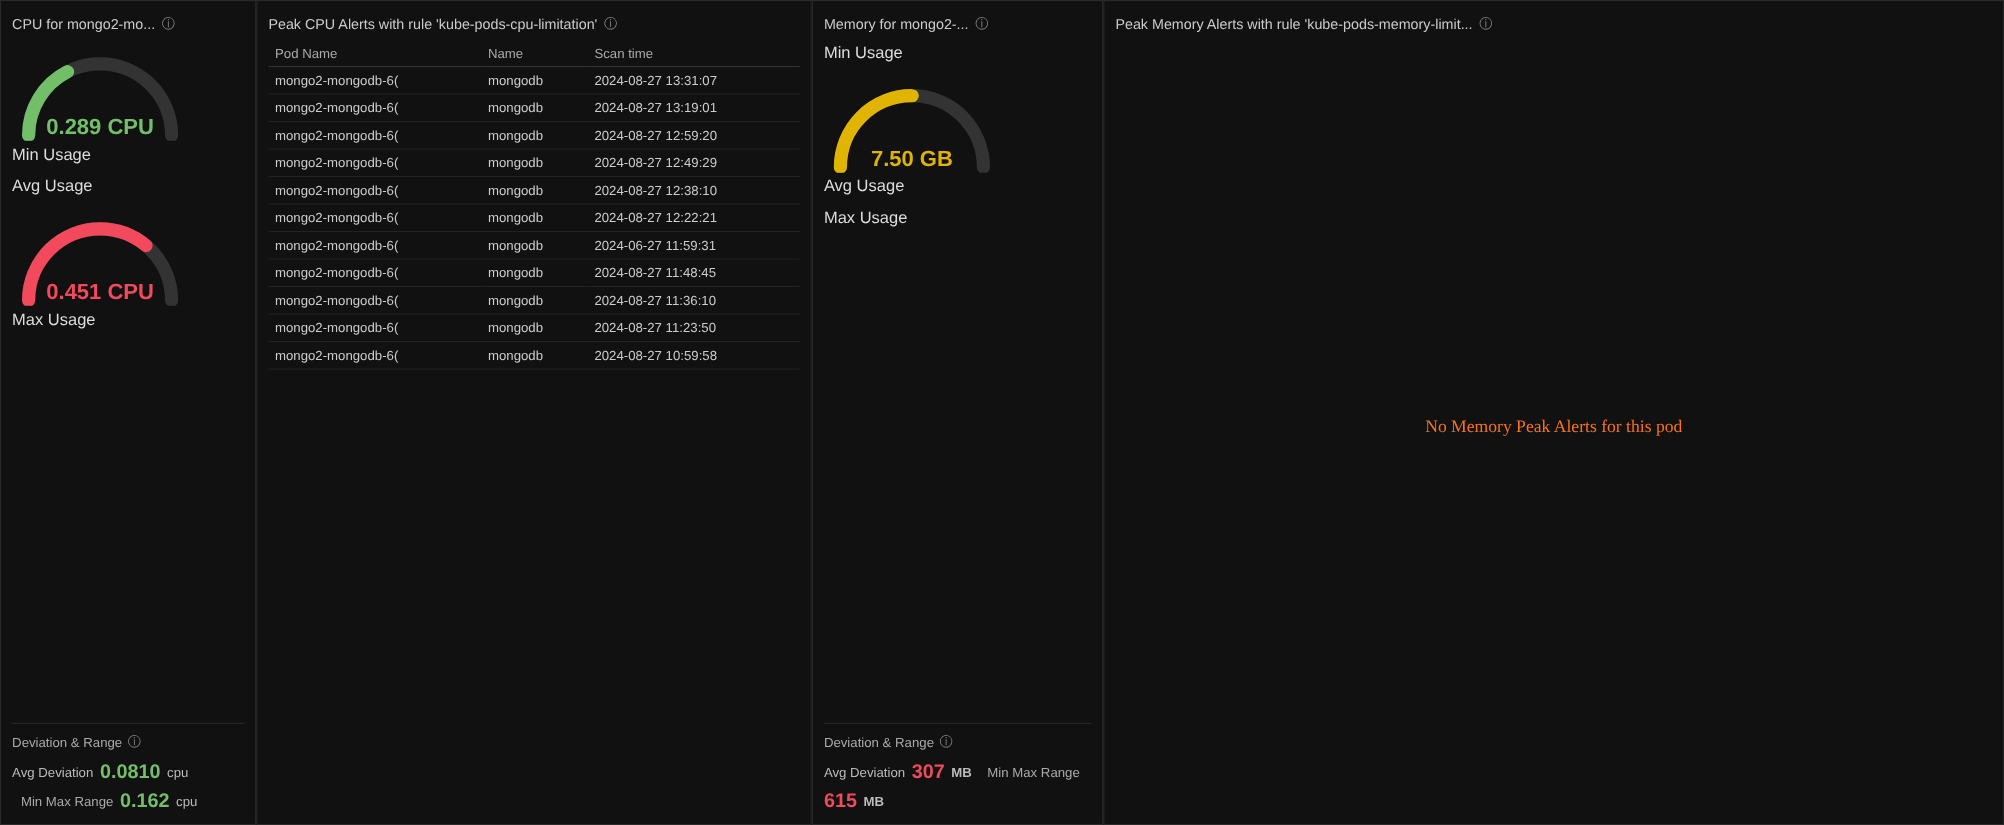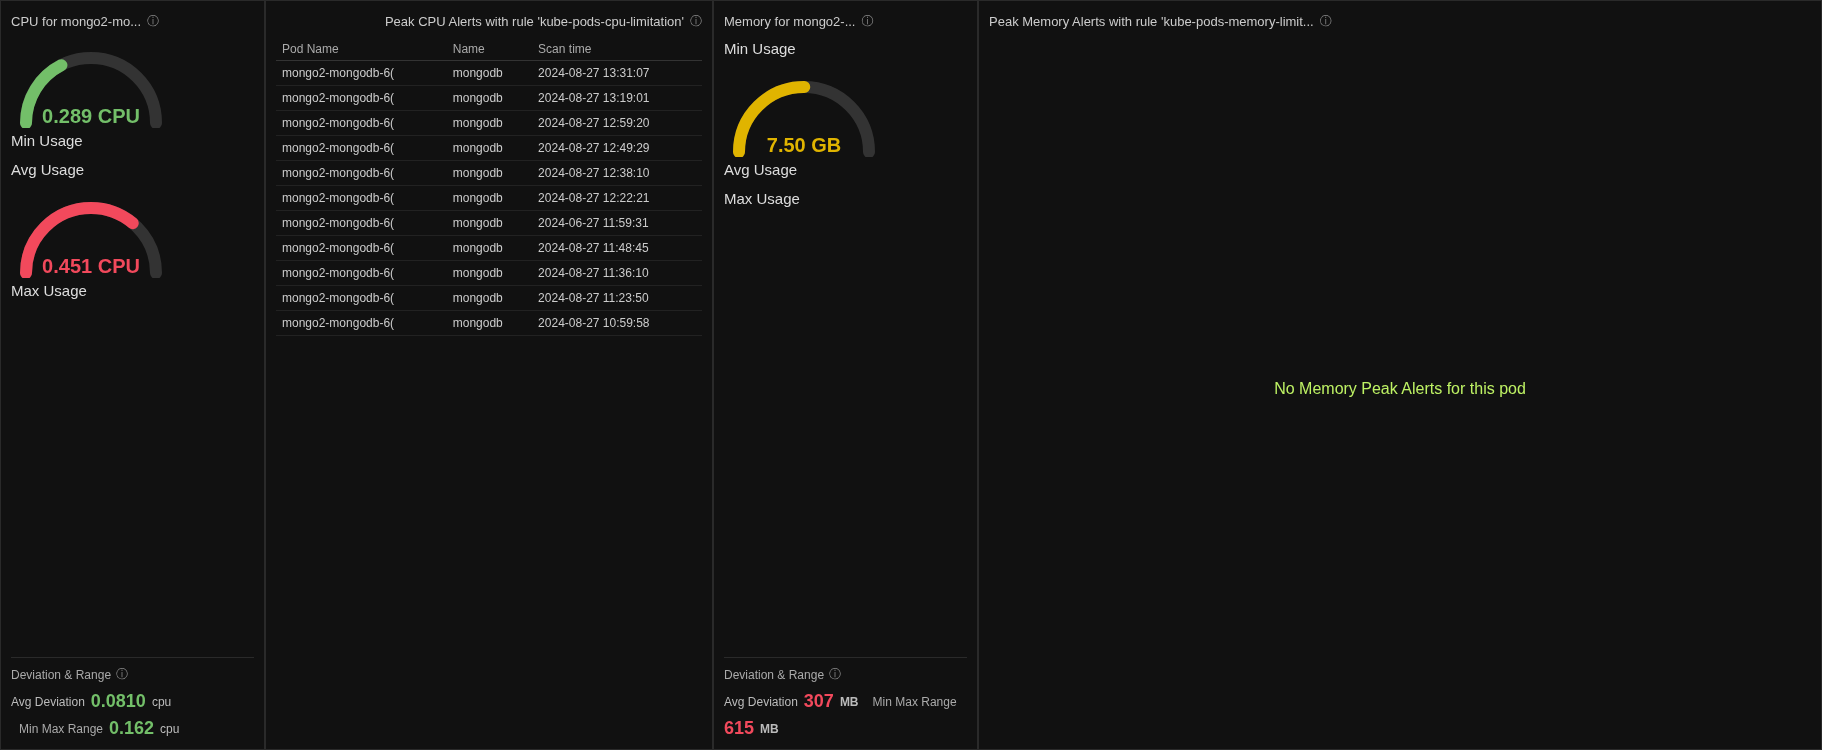--- a/index.html
+++ b/index.html
@@ -46,21 +46,21 @@
 
     .info-icon {
       color: #888;
       font-size: 12px;
       cursor: pointer;
       flex-shrink: 0;
     }
 
     
     .gauge-panel {
-      width: 265px;
+      width: 233px;
       flex-shrink: 0;
     }
 
     .gauge-container {
       display: flex;
       flex-direction: column;
       align-items: flex-start;
       margin-bottom: 10px;
     }
 
@@ -130,23 +130,22 @@
     }
 
     .deviation-range-label {
       color: #aaa;
       font-size: 12px;
       margin-left: 8px;
     }
 
     
     .alerts-panel {
-      width: 448px;
+      width: 505px;
       flex-shrink: 0;
-      align-items: flex-end;
     }
 
     .alerts-table {
       width: 100%;
       border-collapse: collapse;
       font-size: 12px;
     }
 
     .alerts-table th {
       color: #aaa;
@@ -174,22 +173,23 @@
 
     
     .peak-memory-panel {
       flex: 1;
       display: flex;
       align-items: center;
       justify-content: center;
     }
 
     .no-alerts-text {
-      color: #bef264;
+      color: #f97316;
       font-size: 16px;
+      font-family: Liberation Serif, serif;
     }
   </style>
 </head>
 <body>
 
 <div class="dashboard">
 
   <div class="panel gauge-panel">
     <div class="panel-title">
       <span>CPU for mongo2-mo...</span>

